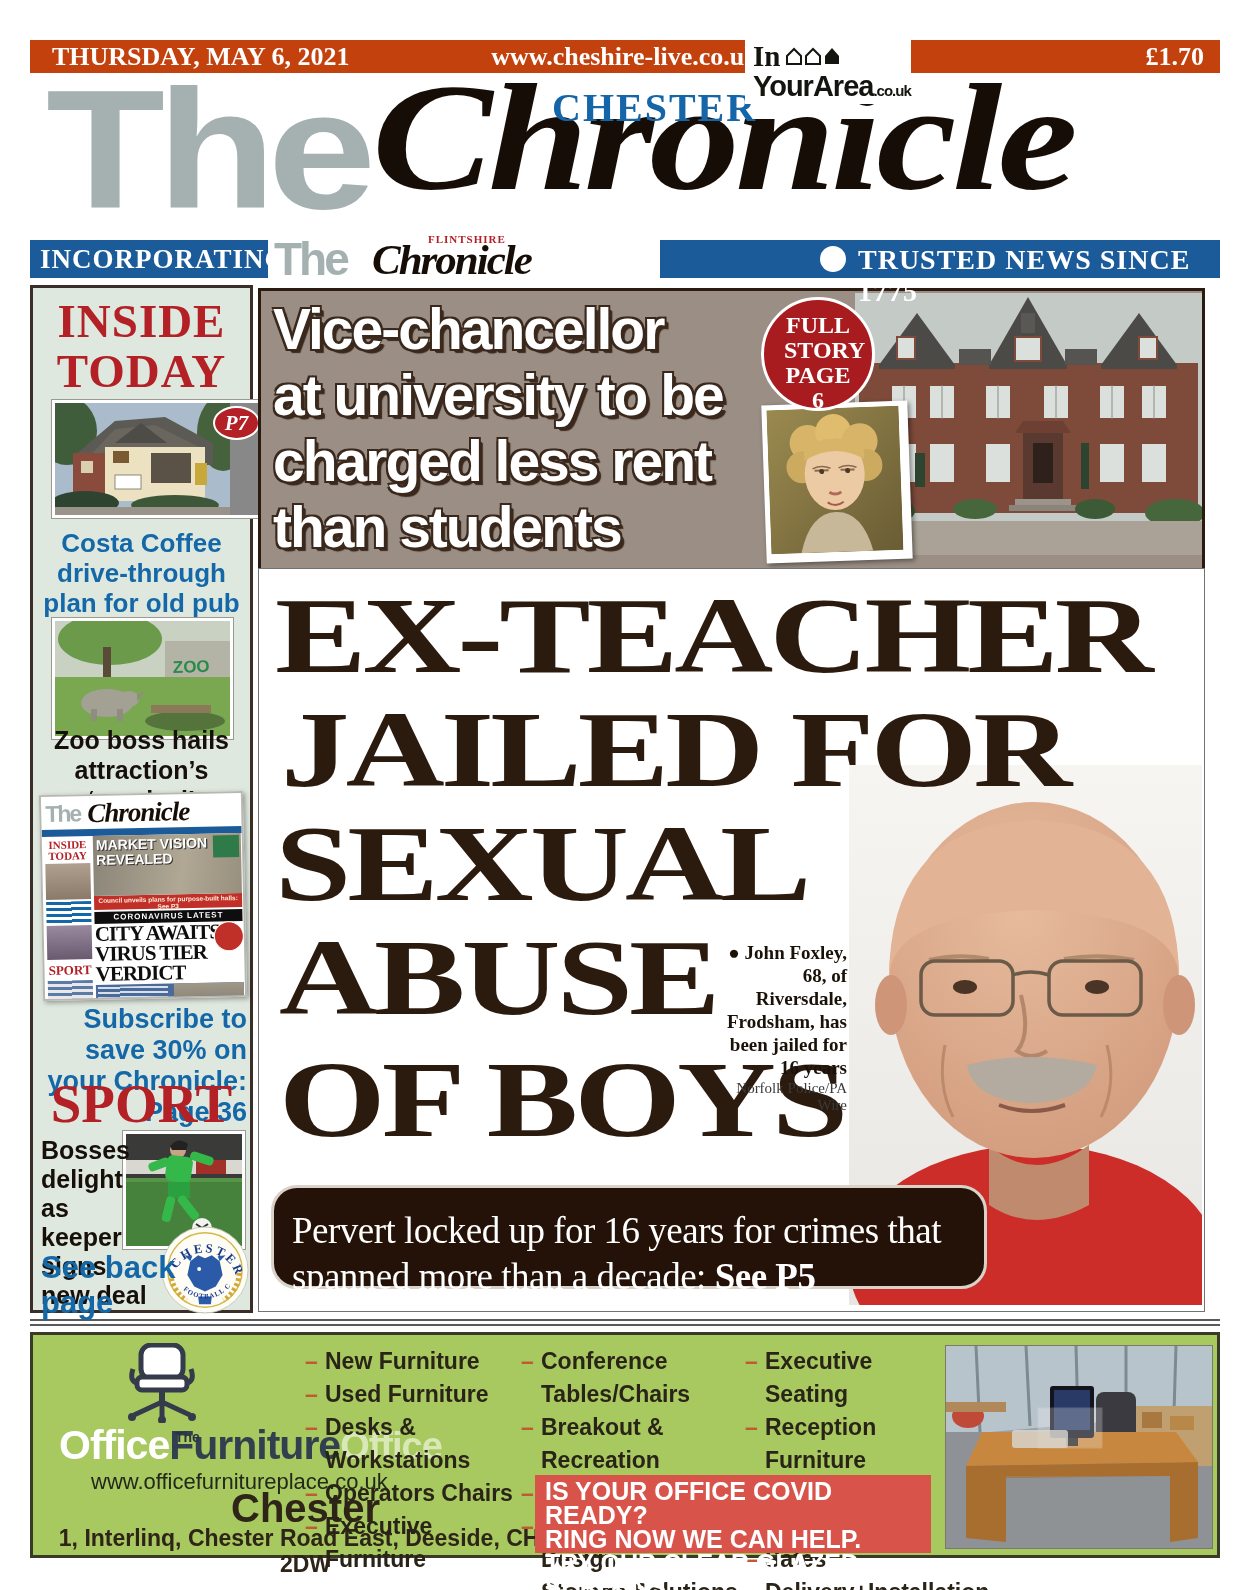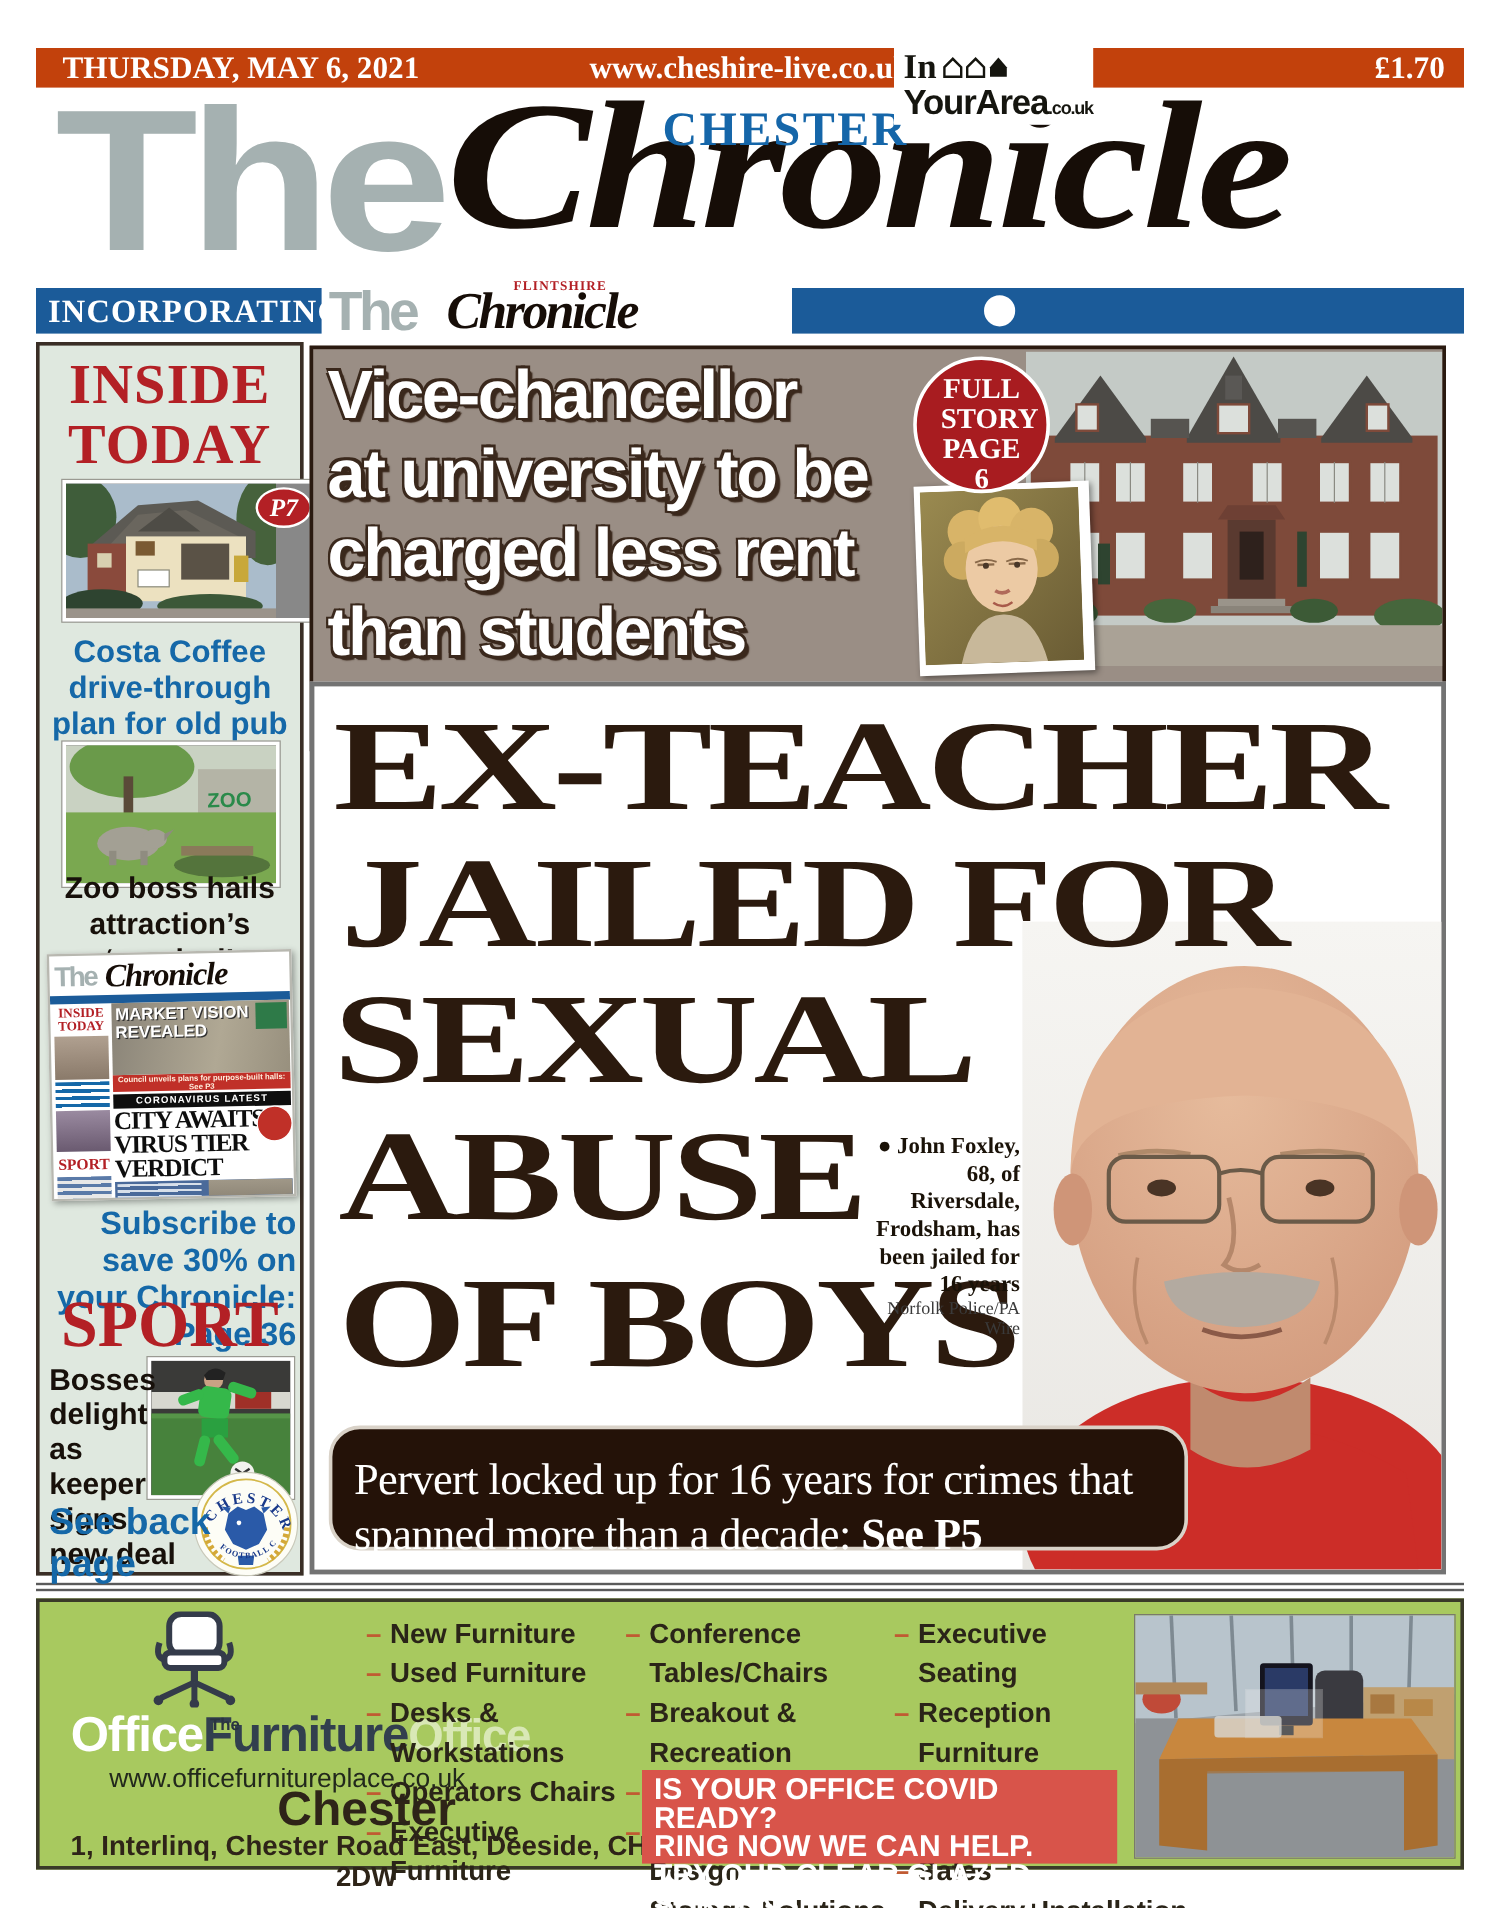--- a/index.html
+++ b/index.html
@@ -104,21 +104,21 @@
   .v-line { position:absolute; left:12px; color:#fff; font-weight:bold; font-size:57px; line-height:1; letter-spacing:-2px;
             text-shadow:3px 3px 0 #3a281c,-2px -2px 0 #3a281c,2px -2px 0 #3a281c,-2px 2px 0 #3a281c,4px 4px 1px #3a281c; z-index:3;}
   .v1{top:10px;} .v2{top:76px;} .v3{top:142px;} .v4{top:208px;}
   .v-badge { position:absolute; left:500px; top:6px; width:114px; height:114px; border-radius:50%;
              background:#a81c20; border:3px solid #fff; color:#fff; text-align:center; z-index:5;
              font-family:"Liberation Serif",serif; font-weight:bold; font-size:24px; line-height:25px; padding:13px 20px 0 20px;}
   .v-woman { position:absolute; left:503px; top:112px; width:146px; height:158px; background:#fff; padding:5px;
              transform:rotate(-2deg); box-shadow:2px 2px 5px rgba(0,0,0,.45); z-index:4;}
 
   
-  .mainbox { left:258px; top:568px; width:947px; height:744px; background:#fff; border:4px solid #737373; z-index:2; overflow:hidden;}
+  .mainbox { left:258px; top:568px; width:947px; height:744px; background:#fff; border:1px solid #737373; z-index:2; overflow:hidden;}
   .man { position:absolute; left:590px; top:196px; width:353px; height:540px; z-index:2;}
   .hl { position:absolute; font-family:"Liberation Serif",serif; font-weight:bold; font-size:107px; line-height:1;
         color:#2b1a0e; letter-spacing:-3px; transform:scaleX(1.28); transform-origin:left top; z-index:3; white-space:nowrap;}
   .hl1{left:16px;top:14px;} .hl2{left:22px;top:128px;} .hl3{left:16px;top:242px;} .hl4{left:20px;top:356px;}
   .hl5{left:20px;top:478px; text-shadow:-4px 0 0 #fff,4px 0 0 #fff,0 -4px 0 #fff,0 4px 0 #fff,-3px -3px 0 #fff,3px 3px 0 #fff,-3px 3px 0 #fff,3px -3px 0 #fff;}
   .caption { position:absolute; left:468px; top:372px; width:120px; text-align:right; z-index:4;
              font-family:"Liberation Serif",serif; font-weight:bold; font-size:19px; line-height:23px; color:#1a1208;}
   .credit { font-weight:normal; font-size:15px; line-height:17px; color:#3a3a3a; margin-top:1px;}
   .subhead { position:absolute; left:12px; top:616px; width:716px; height:104px; background:#241208;
              border:3px solid #d9d2c8; border-radius:26px; color:#fff; z-index:5;
@@ -177,20 +177,21 @@
   <div class="abs m-chester">CHESTER</div>
 
   <div class="abs incbar">
     <span class="inc-label">INCORPORATING</span>
     <div class="inc-white">
       <span class="inc-the">The</span>
       <span class="inc-flint">FLINTSHIRE</span>
       <span class="inc-chronicle">Chronicle</span>
     </div>
     <div class="inc-bullet"></div>
+    <span class="inc-tagline">TRUSTED NEWS SINCE 1775</span>
   </div>
 
   <div class="abs sidebar">
     <div class="s-inside">INSIDE TODAY</div>
 
     <div class="photo-frame s-pub">
       <svg width="175" height="112" viewBox="0 0 175 112">
         <rect width="175" height="112" fill="#aabccb"></rect>
         <ellipse cx="12" cy="28" rx="30" ry="34" fill="#3f5d3a"></ellipse>
         <ellipse cx="168" cy="30" rx="26" ry="38" fill="#46623c"></ellipse>

